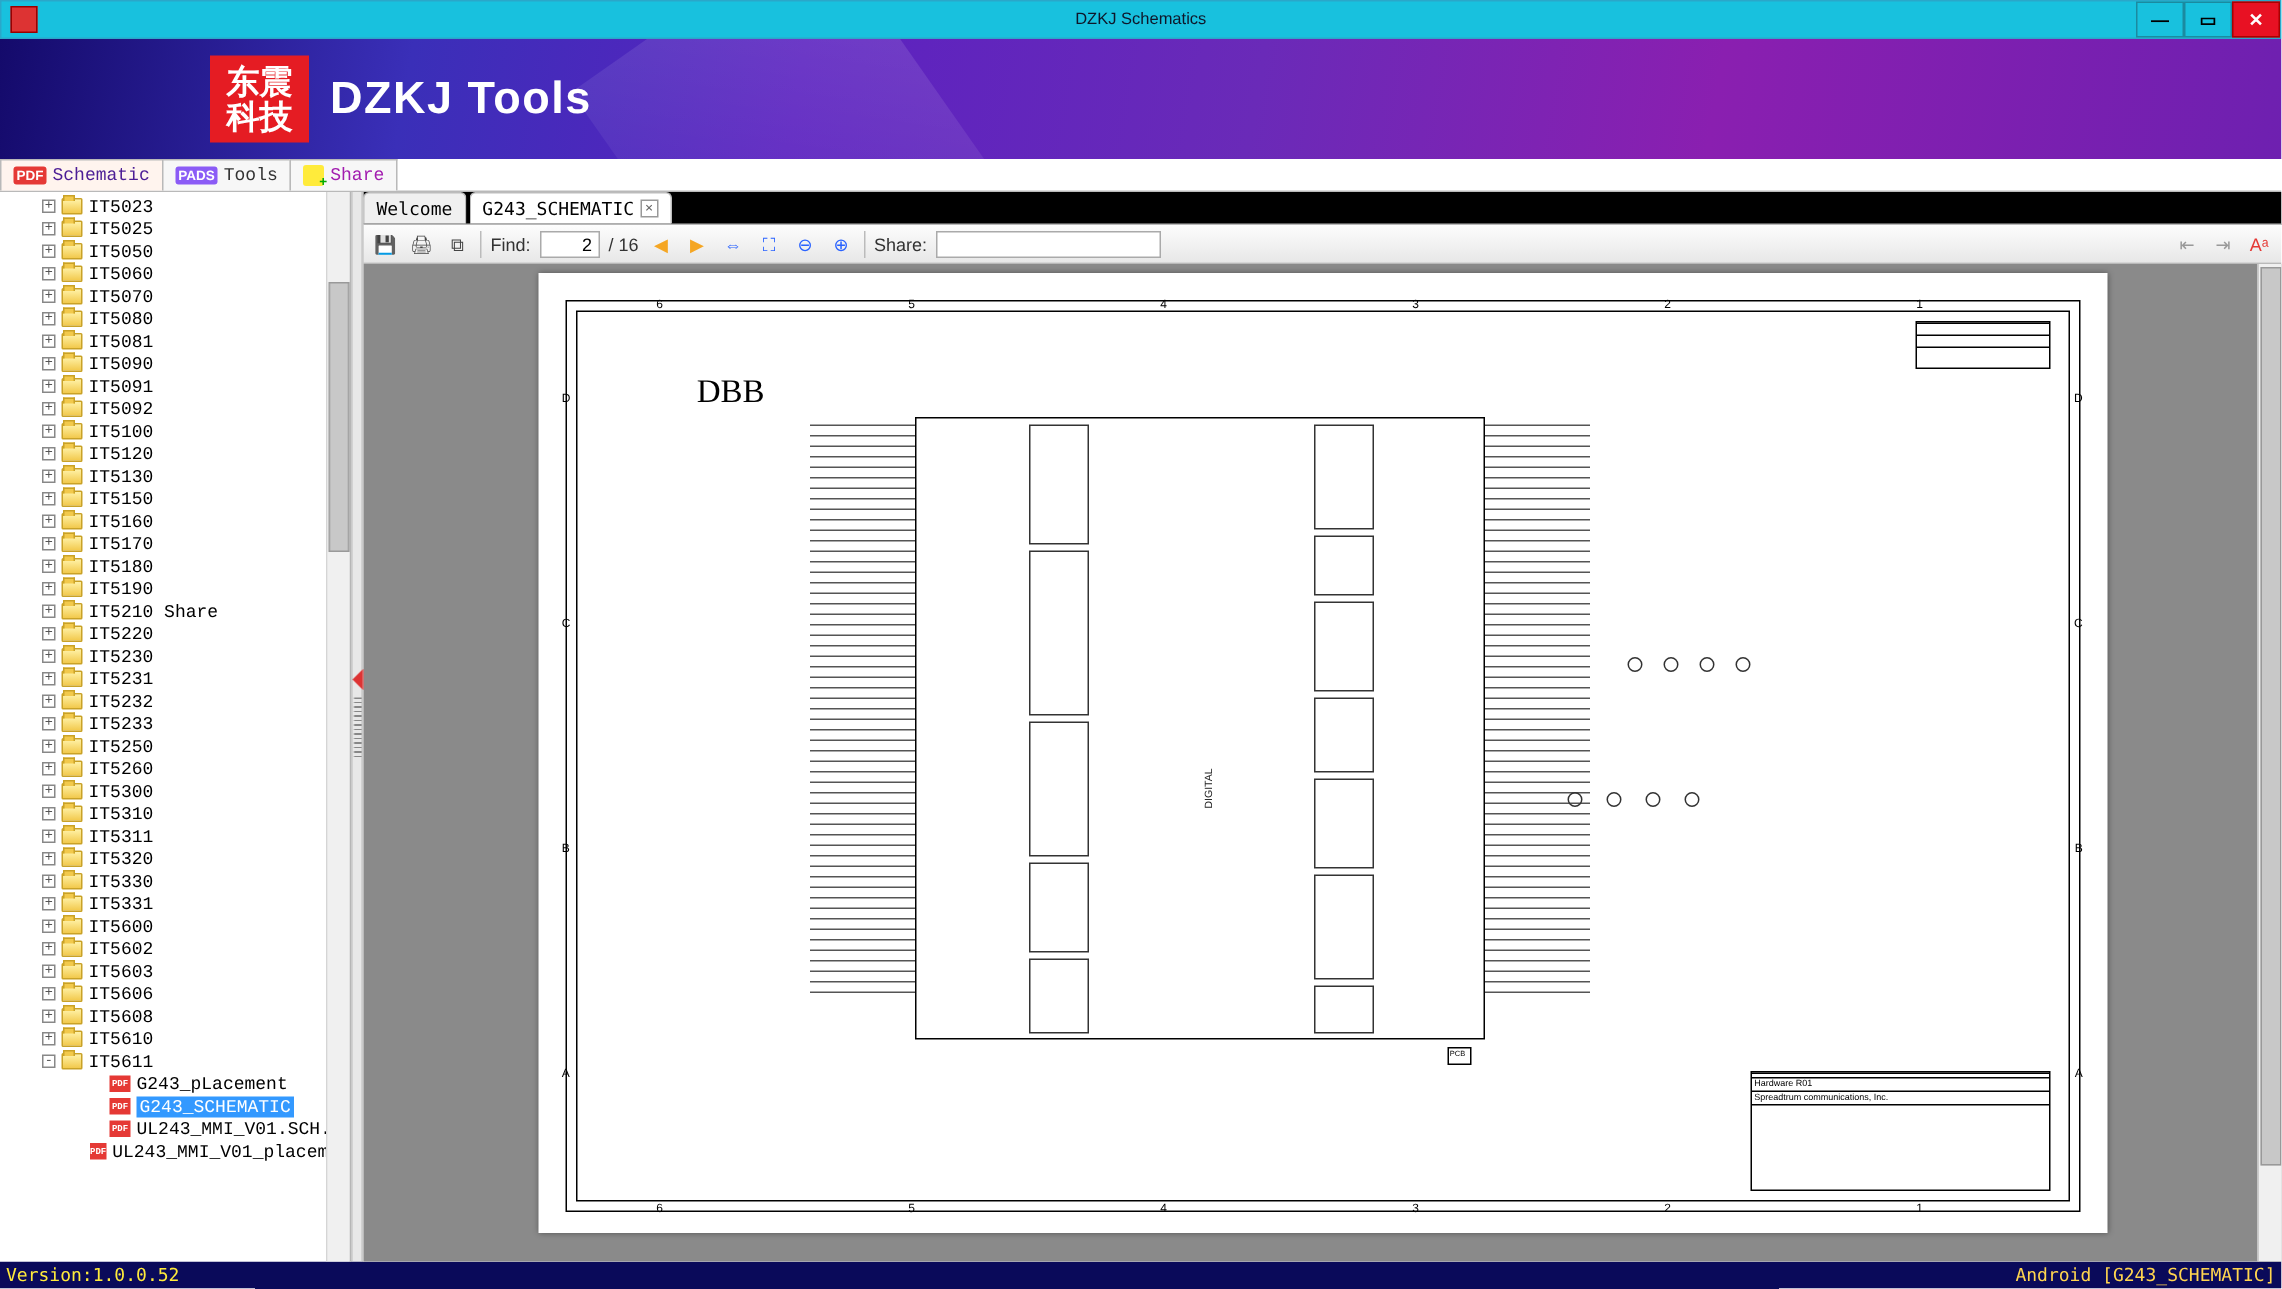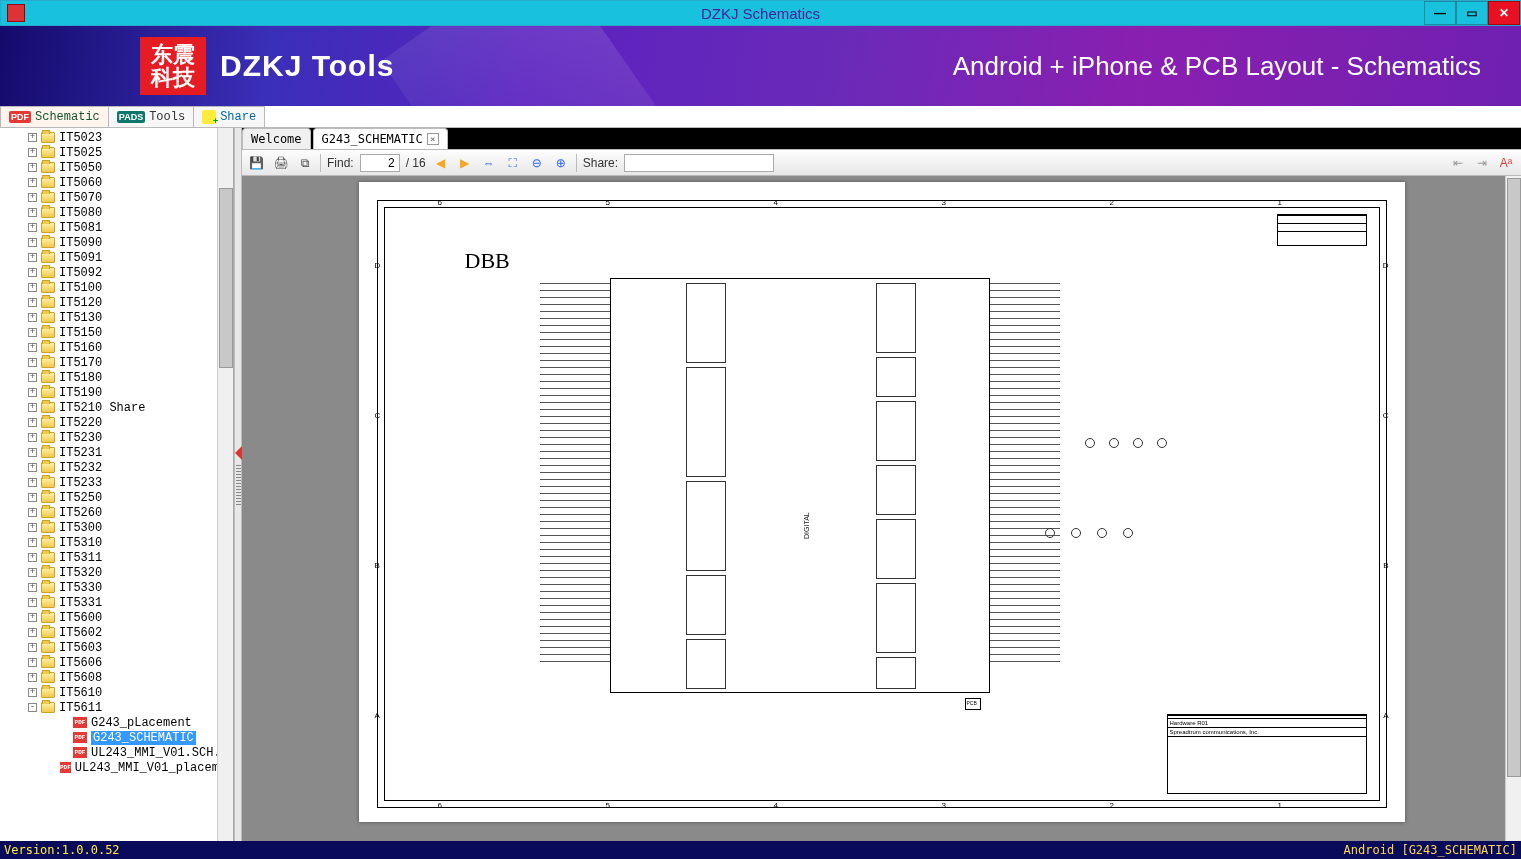--- a/index.html
+++ b/index.html
@@ -1,37 +1,37 @@
 <!DOCTYPE html>
 <html><head>
 <meta charset="utf-8">
 <style>
   html,body{margin:0;padding:0;width:1521px;height:859px;font-family:"Segoe UI",Tahoma,sans-serif;font-size:12px;overflow:hidden;background:#fff}
   *{box-sizing:border-box}
   
   .titlebar{height:26px;background:#18c1de;display:flex;align-items:center;position:relative;border:1px solid #2aa7c9}
   .titlebar .icon{width:18px;height:18px;margin:0 6px;background:#d33;border:1px solid #900;display:inline-block}
-  .titlebar .title{position:absolute;left:50%;transform:translateX(-50%);color:#4c1d95;font-size:15px}
+  .titlebar .title{position:absolute;left:50%;transform:translateX(-50%);color:#0f172a;font-size:11px}
   .titlebar .winbtns{margin-left:auto;display:flex}
   .titlebar .winbtn{width:32px;height:24px;display:flex;align-items:center;justify-content:center;border:1px solid #1b8aa0;background:#18c1de;color:#000;font-weight:bold;cursor:pointer}
   .titlebar .winbtn.close{background:#e81123;color:#fff;border-color:#a00}
   
   .banner{height:80px;background:linear-gradient(100deg,#140a6b 0%,#3a2fb8 18%,#5b22c0 35%,#6a2ab8 55%,#8a1fb0 75%,#6e20b0 100%);display:flex;align-items:center;color:#fff;position:relative;overflow:hidden}
   .banner::before{content:"";position:absolute;left:420px;top:-40px;width:200px;height:200px;background:linear-gradient(135deg,rgba(255,255,255,.15),transparent);transform:rotate(55deg)}
   .logo{width:66px;height:58px;background:#e51c23;color:#fff;display:flex;align-items:center;justify-content:center;font-size:22px;font-weight:bold;margin-left:140px;margin-right:14px;line-height:1.05;text-align:center;font-family:"Microsoft YaHei",sans-serif}
   .brand{font-size:30px;font-weight:600;letter-spacing:1px}
   .tagline{position:absolute;right:40px;font-size:26px;font-weight:400}
   
   .modetabs{height:22px;background:#fff;border-bottom:1px solid #b9b9b9;display:flex}
   .mtab{display:flex;align-items:center;gap:4px;padding:0 8px;border:1px solid #b9b9b9;border-bottom:none;margin-right:-1px;background:#f7f7f7;cursor:pointer}
   .mtab.active{background:#fff4ee}
   .mtab .badge{font-size:9px;font-weight:bold;padding:1px 2px;border-radius:2px;color:#fff}
   .mtab .lbl{font-family:"Courier New",monospace;font-size:12px}
   .b-pdf{background:#e53935}
-  .b-pads{background:#0f766e}
+  .b-pads{background:#8b5cf6}
   .b-share{width:14px;height:14px;background:#ffeb3b;border-radius:2px;display:inline-block;position:relative}
   .b-share::after{content:"+";position:absolute;right:-2px;bottom:-2px;font-size:9px;color:#0a0;font-weight:bold}
   
   .main{display:flex;height:calc(859px - 26px - 80px - 22px - 18px)}
   
   .treewrap{width:234px;border-right:1px solid #aaa;overflow:hidden;background:#fff;position:relative}
   .tree{padding:2px 0;height:100%;overflow-y:auto}
   .titem{display:flex;align-items:center;height:15px;padding-left:28px;font-family:"NSimSun","Courier New",monospace;font-size:12px;white-space:nowrap;cursor:pointer}
   .titem .exp{width:9px;height:9px;border:1px solid #888;display:inline-flex;align-items:center;justify-content:center;font-size:9px;line-height:1;margin-right:4px;color:#555;background:#fff}
   .titem .noexp{width:13px;display:inline-block}
@@ -96,35 +96,34 @@
     <div class="winbtn">—</div>
     <div class="winbtn">▭</div>
     <div class="winbtn close">✕</div>
   </div>
 </div>
 
 <div class="banner">
   <div class="logo">东震
 科技</div>
   <div class="brand">DZKJ Tools</div>
-  <div class="tagline">Android + iPhone &amp; PCB Layout - Schematics</div>
 </div>
 
 <div class="modetabs" id="modetabs">
     <div class="mtab active">
       <span class="badge b-pdf">PDF</span>
-      <span class="lbl" style="color:#14532d">Schematic</span>
+      <span class="lbl" style="color:#4c1d95">Schematic</span>
     </div>
     <div class="mtab">
       <span class="badge b-pads">PADS</span>
       <span class="lbl" style="color:#333">Tools</span>
     </div>
     <div class="mtab">
       <span class="badge b-share"></span>
-      <span class="lbl" style="color:#0369a1">Share</span>
+      <span class="lbl" style="color:#a21caf">Share</span>
     </div>
   </div>
 
 <div class="main">
   <div class="treewrap">
     <div class="tree" id="tree">
         <div class="titem">
           <span class="exp">+</span>
           <span class="fld"></span>
           <span>IT5023</span>

